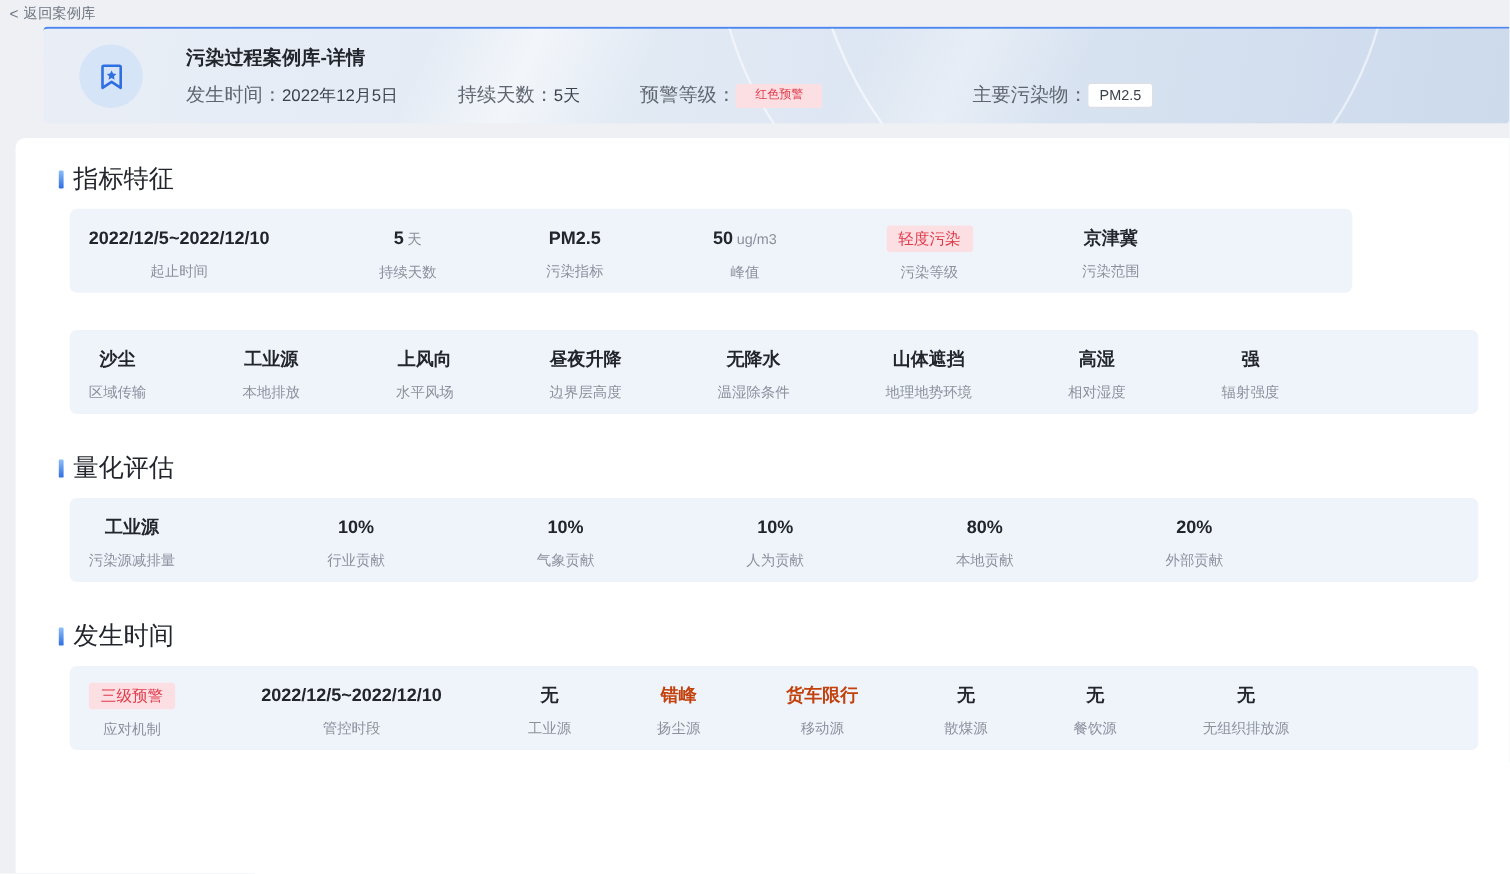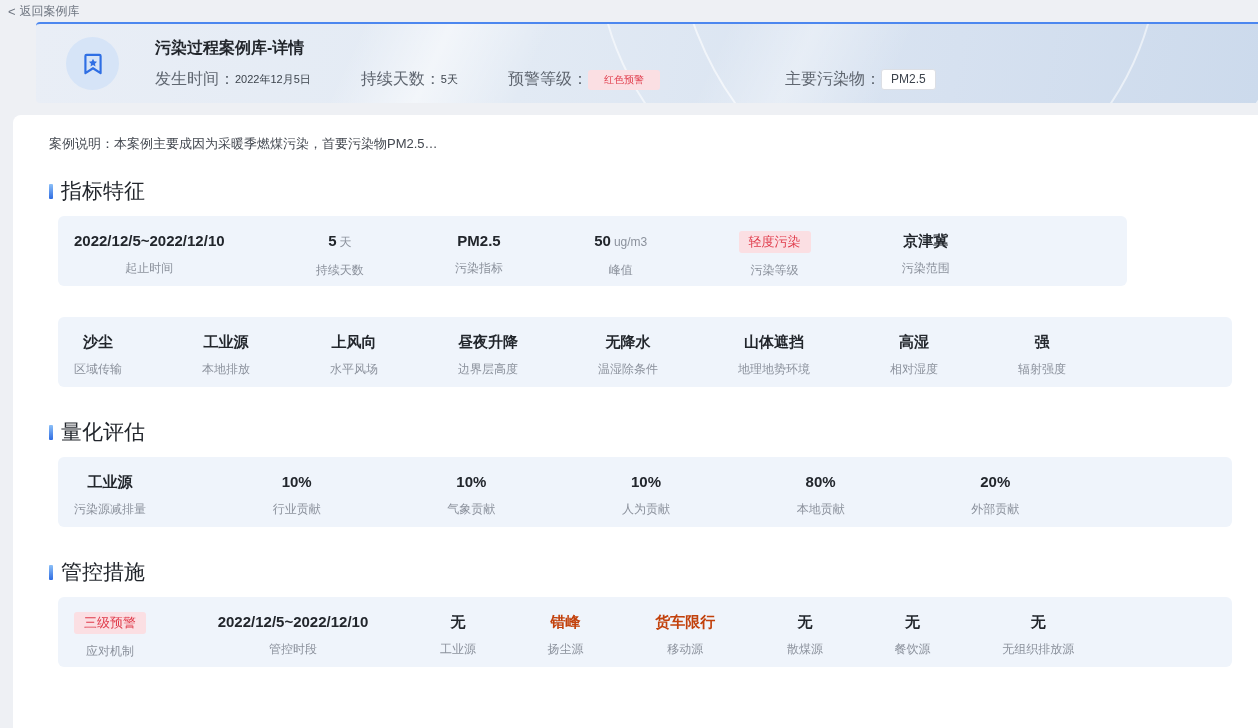--- a/index.html
+++ b/index.html
@@ -27,21 +27,21 @@
   .header-card::after{content:'';position:absolute;right:-60px;top:-430px;width:640px;height:640px;border-radius:50%;border:2px solid rgba(255,255,255,.6);}
   .sheen{position:absolute;inset:0;background:linear-gradient(115deg,rgba(255,255,255,0) 26%,rgba(255,255,255,.55) 33%,rgba(255,255,255,0) 41%,rgba(255,255,255,0) 55%,rgba(255,255,255,.35) 62%,rgba(255,255,255,0) 70%);}
   .header-inner{position:relative;z-index:2;display:flex;align-items:center;padding:13px 0 0 30px;gap:36px;}
   .icon-circle{width:53px;height:53px;border-radius:50%;background:#d6e4f7;display:flex;align-items:center;justify-content:center;flex:0 0 auto;}
   .head-text{padding-top:1px;}
   .head-title{font-size:16px;font-weight:700;color:var(--ink);}
   .meta-row{display:flex;margin-top:10px;align-items:center;}
   .meta-item{display:flex;align-items:center;margin-right:50px;}
   .meta-item:nth-child(4){margin-left:75px;}
   .meta-label{font-size:16px;color:#5f6670;}
-  .meta-value{font-size:11px;color:#3c434c;}
+  .meta-value{font-size:14px;color:#3c434c;}
   .badge-pink{display:inline-block;background:var(--pink-bg);color:var(--red);font-size:10px;line-height:18px;padding:1px 16px;border-radius:3px;}
   .badge-white{display:inline-block;background:#fff;border:1px solid #dcdfe5;color:#3c434c;font-size:12px;line-height:17px;padding:1px 9px;border-radius:3px;}
 
   
   .content-card{position:absolute;left:13px;right:0;top:115px;bottom:0;background:#fff;border-radius:8px 0 0 0;padding:20px 14px 0 36px;}
   .desc{font-size:13px;color:#42474f;margin-bottom:24px;}
   .section{margin-bottom:31px;}
   .sec-title{display:flex;align-items:center;margin-bottom:11px;}
   .sec-bar{width:4px;height:15px;border-radius:1px;background:linear-gradient(180deg,#8cc0f8,#2f6ce2);margin-right:8px;}
   .sec-text{font-size:21px;font-weight:400;color:var(--ink);}
@@ -96,23 +96,20 @@
             <div class="meta-item">
               <span class="meta-label">主要污染物：</span>
               <span class="badge-white">PM2.5</span>
             </div>
           </div>
       </div>
     </div>
   </div>
 
   <div class="content-card">
-    <div class="desc">
-      <span>案例说明：</span><span>本案例主要成因为采暖季燃煤污染，首要污染物PM2.5…</span>
-    </div>
     <div id="sections">
         <section class="section">
           <div class="sec-title">
             <span class="sec-bar"></span>
             <span class="sec-text">指标特征</span>
           </div>
           <div class="panel">
             <div class="cell">
               <div class="val"><span class="val-text">2022/12/5~2022/12/10</span></div>
               <div class="lbl">起止时间</div>
@@ -203,21 +200,21 @@
             </div>
             <div class="cell">
               <div class="val"><span class="val-text">20%</span></div>
               <div class="lbl">外部贡献</div>
             </div>
           </div>
         </section>
         <section class="section">
           <div class="sec-title">
             <span class="sec-bar"></span>
-            <span class="sec-text">管控措施</span>
+            <span class="sec-text">发生时间</span>
           </div>
           <div class="panel">
             <div class="cell">
               <div class="val"><span class="badge-pink">三级预警</span></div>
               <div class="lbl">应对机制</div>
             </div>
             <div class="cell">
               <div class="val"><span class="val-text">2022/12/5~2022/12/10</span></div>
               <div class="lbl">管控时段</div>
             </div>

